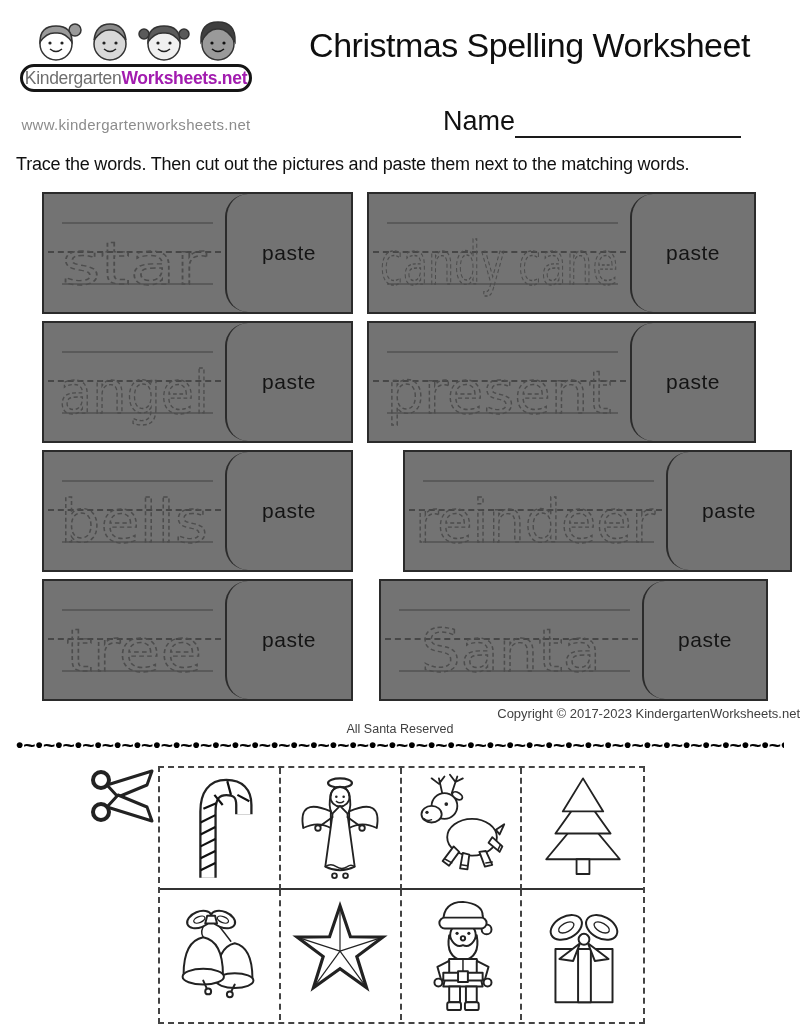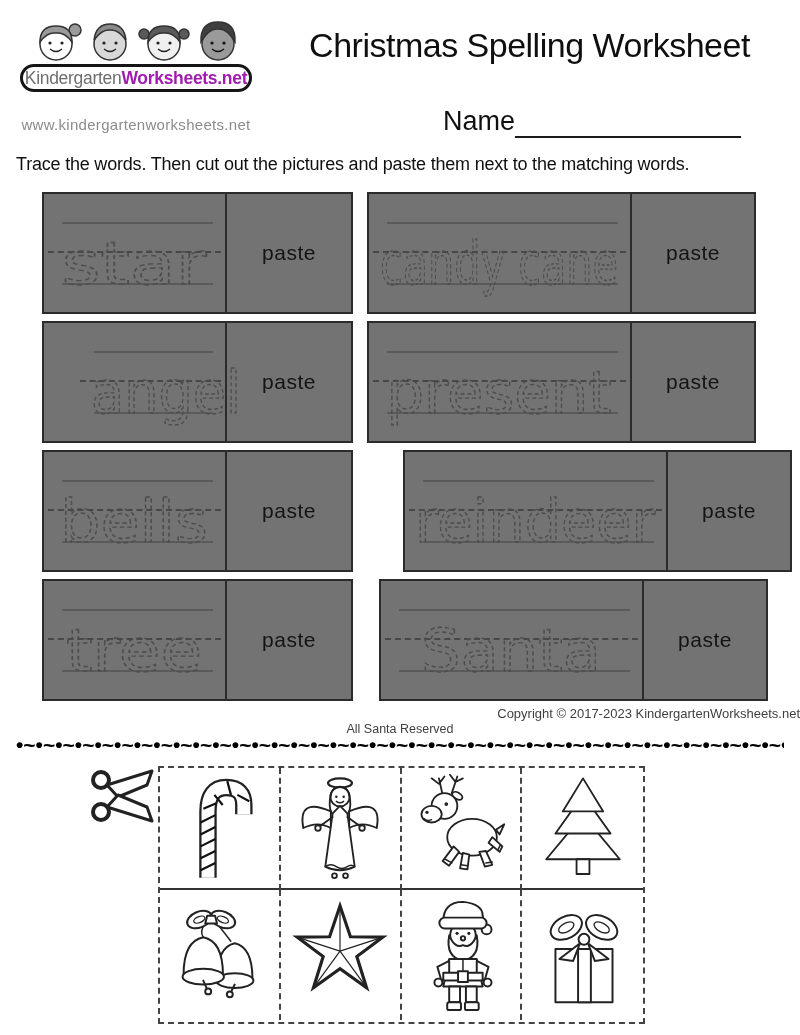--- a/index.html
+++ b/index.html
@@ -29,21 +29,21 @@
   .word-box{position:absolute;border:2px solid #2b2b2b;background:#737373;display:flex;box-sizing:border-box;}
   .word-area{position:relative;flex:1;}
   .gline{position:absolute;}
   .g-top{left:18px;right:12px;top:28px;border-top:2px solid #5a5a5a;}
   .g-mid{left:4px;right:4px;top:57px;border-top:2px dashed #474747;}
   .g-bot{left:18px;right:12px;top:89px;border-top:2px solid #5a5a5a;}
   .trace-svg{position:absolute;left:0;top:0;}
   .trace-text{font-family:"DejaVu Sans",sans-serif;font-size:58px;fill:none;stroke:#4d4d4d;
               stroke-width:1.4;stroke-dasharray:4 2.8;}
   .paste-cell{border-left:2px solid #2b2b2b;display:flex;align-items:center;justify-content:center;
-              font-size:21px;letter-spacing:0.5px;color:#141414;box-sizing:border-box;}
+              font-size:21px;letter-spacing:0.5px;color:#141414;box-sizing:border-box;border-radius:23px;}
   .pw-l{width:126px;} .pw-r{width:124px;}
 
   
   .copy1{position:absolute;left:0;top:706px;width:800px;text-align:right;font-size:13px;color:#3f3f3f;}
   .copy2{position:absolute;left:0;top:722px;width:800px;text-align:center;font-size:12.5px;color:#3f3f3f;}
   .divider{position:absolute;left:16px;top:733px;width:768px;height:22px;overflow:hidden;
            white-space:nowrap;font-size:21px;font-weight:700;color:#000;letter-spacing:0;}
 
   
   .scissors{position:absolute;left:88px;top:762px;}
@@ -128,21 +128,21 @@
       <div class="gline g-top"></div>
       <div class="gline g-mid"></div>
       <div class="gline g-bot"></div>
       <svg class="trace-svg" width="261" height="118" viewBox="0 0 261 118">
           <text class="trace-text" x="130" y="90" text-anchor="middle" textLength="238" lengthAdjust="spacingAndGlyphs">candy cane</text>
         </svg>
     </div>
     <div class="paste-cell pw-r">paste</div>
   </div>
 
-  <div class="word-box" style="left:42px;top:321px;width:311px;height:122px;padding-left:32px;">
+  <div class="word-box" style="left:42px;top:321px;width:311px;height:122px;">
     <div class="word-area">
       <div class="gline g-top"></div>
       <div class="gline g-mid"></div>
       <div class="gline g-bot"></div>
       <svg class="trace-svg" width="181" height="118" viewBox="0 0 181 118">
           <text class="trace-text" x="90" y="90" text-anchor="middle" textLength="150" lengthAdjust="spacingAndGlyphs">angel</text>
         </svg>
     </div>
     <div class="paste-cell pw-l">paste</div>
   </div>

